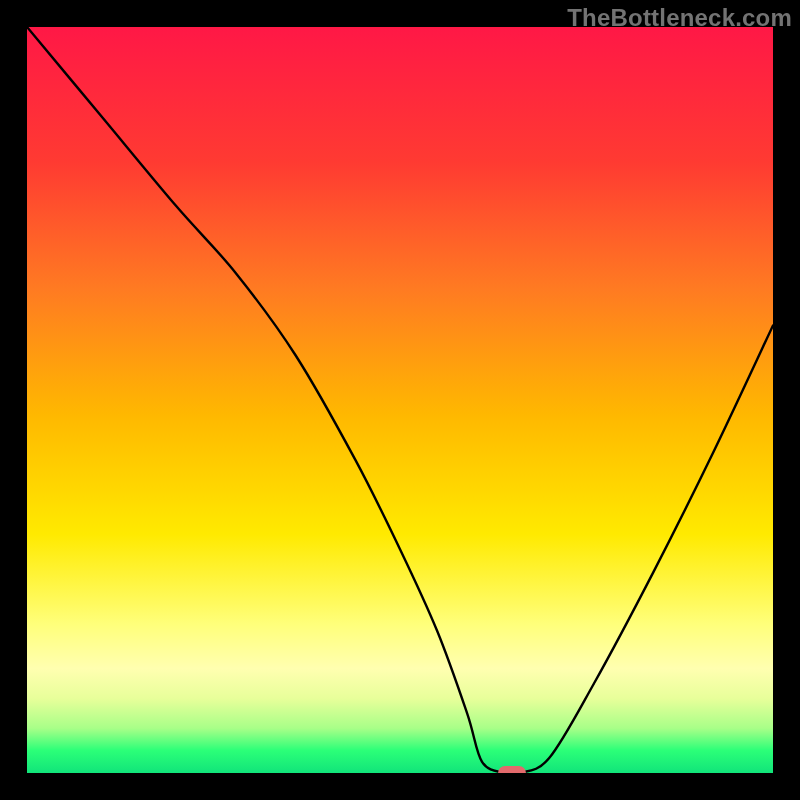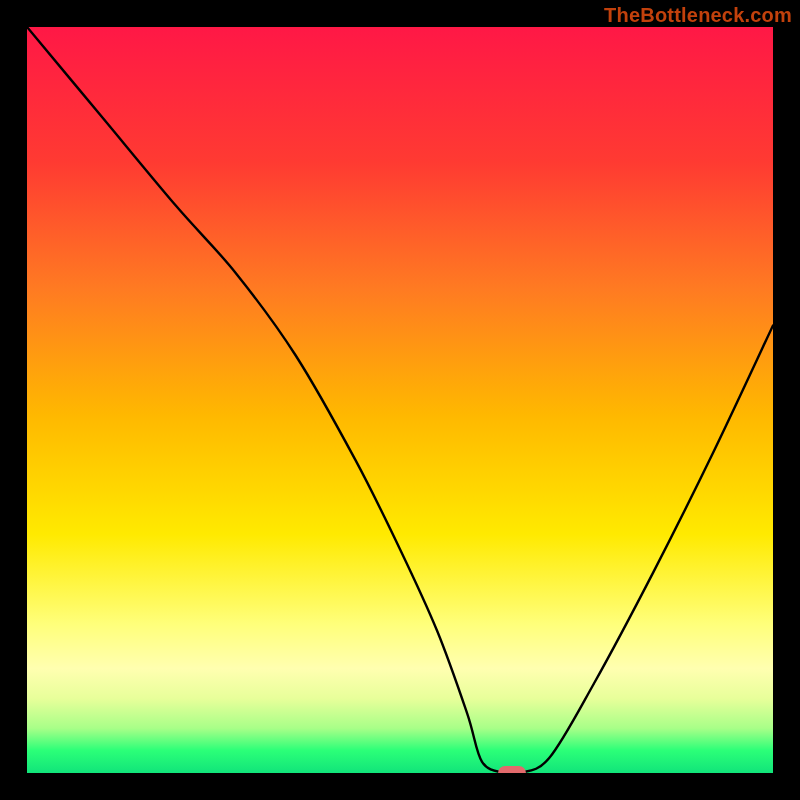--- a/index.html
+++ b/index.html
@@ -12,21 +12,21 @@
       #ff7a22 35%,
       #ffb800 52%,
       #ffea00 68%,
       #ffff7a 80%,
       #ffffb0 86%,
       #e8ff9a 90%,
       #a8ff88 94%,
       #2bff78 97%,
       #11e47a 100%);}
   svg.curve{position:absolute;left:0;top:0;width:746px;height:746px;overflow:visible}
-  .credit{position:absolute;top:4px;right:8px;color:#c2410c;font-size:20px;font-weight:600;letter-spacing:.2px}
+  .credit{position:absolute;top:4px;right:8px;color:#737373;font-size:24px;font-weight:600;letter-spacing:.2px}
   .marker{position:absolute;width:28px;height:14px;border-radius:8px;background:#e26a6c;transform:translate(-50%,-50%)}
 </style>
 </head>
 <body>
 
 <div class="frame">
   <div class="credit">TheBottleneck.com</div>
   <div class="plot-area">
     <div class="gradient"></div>
     <svg class="curve" viewBox="0 0 746 746" preserveAspectRatio="none">

